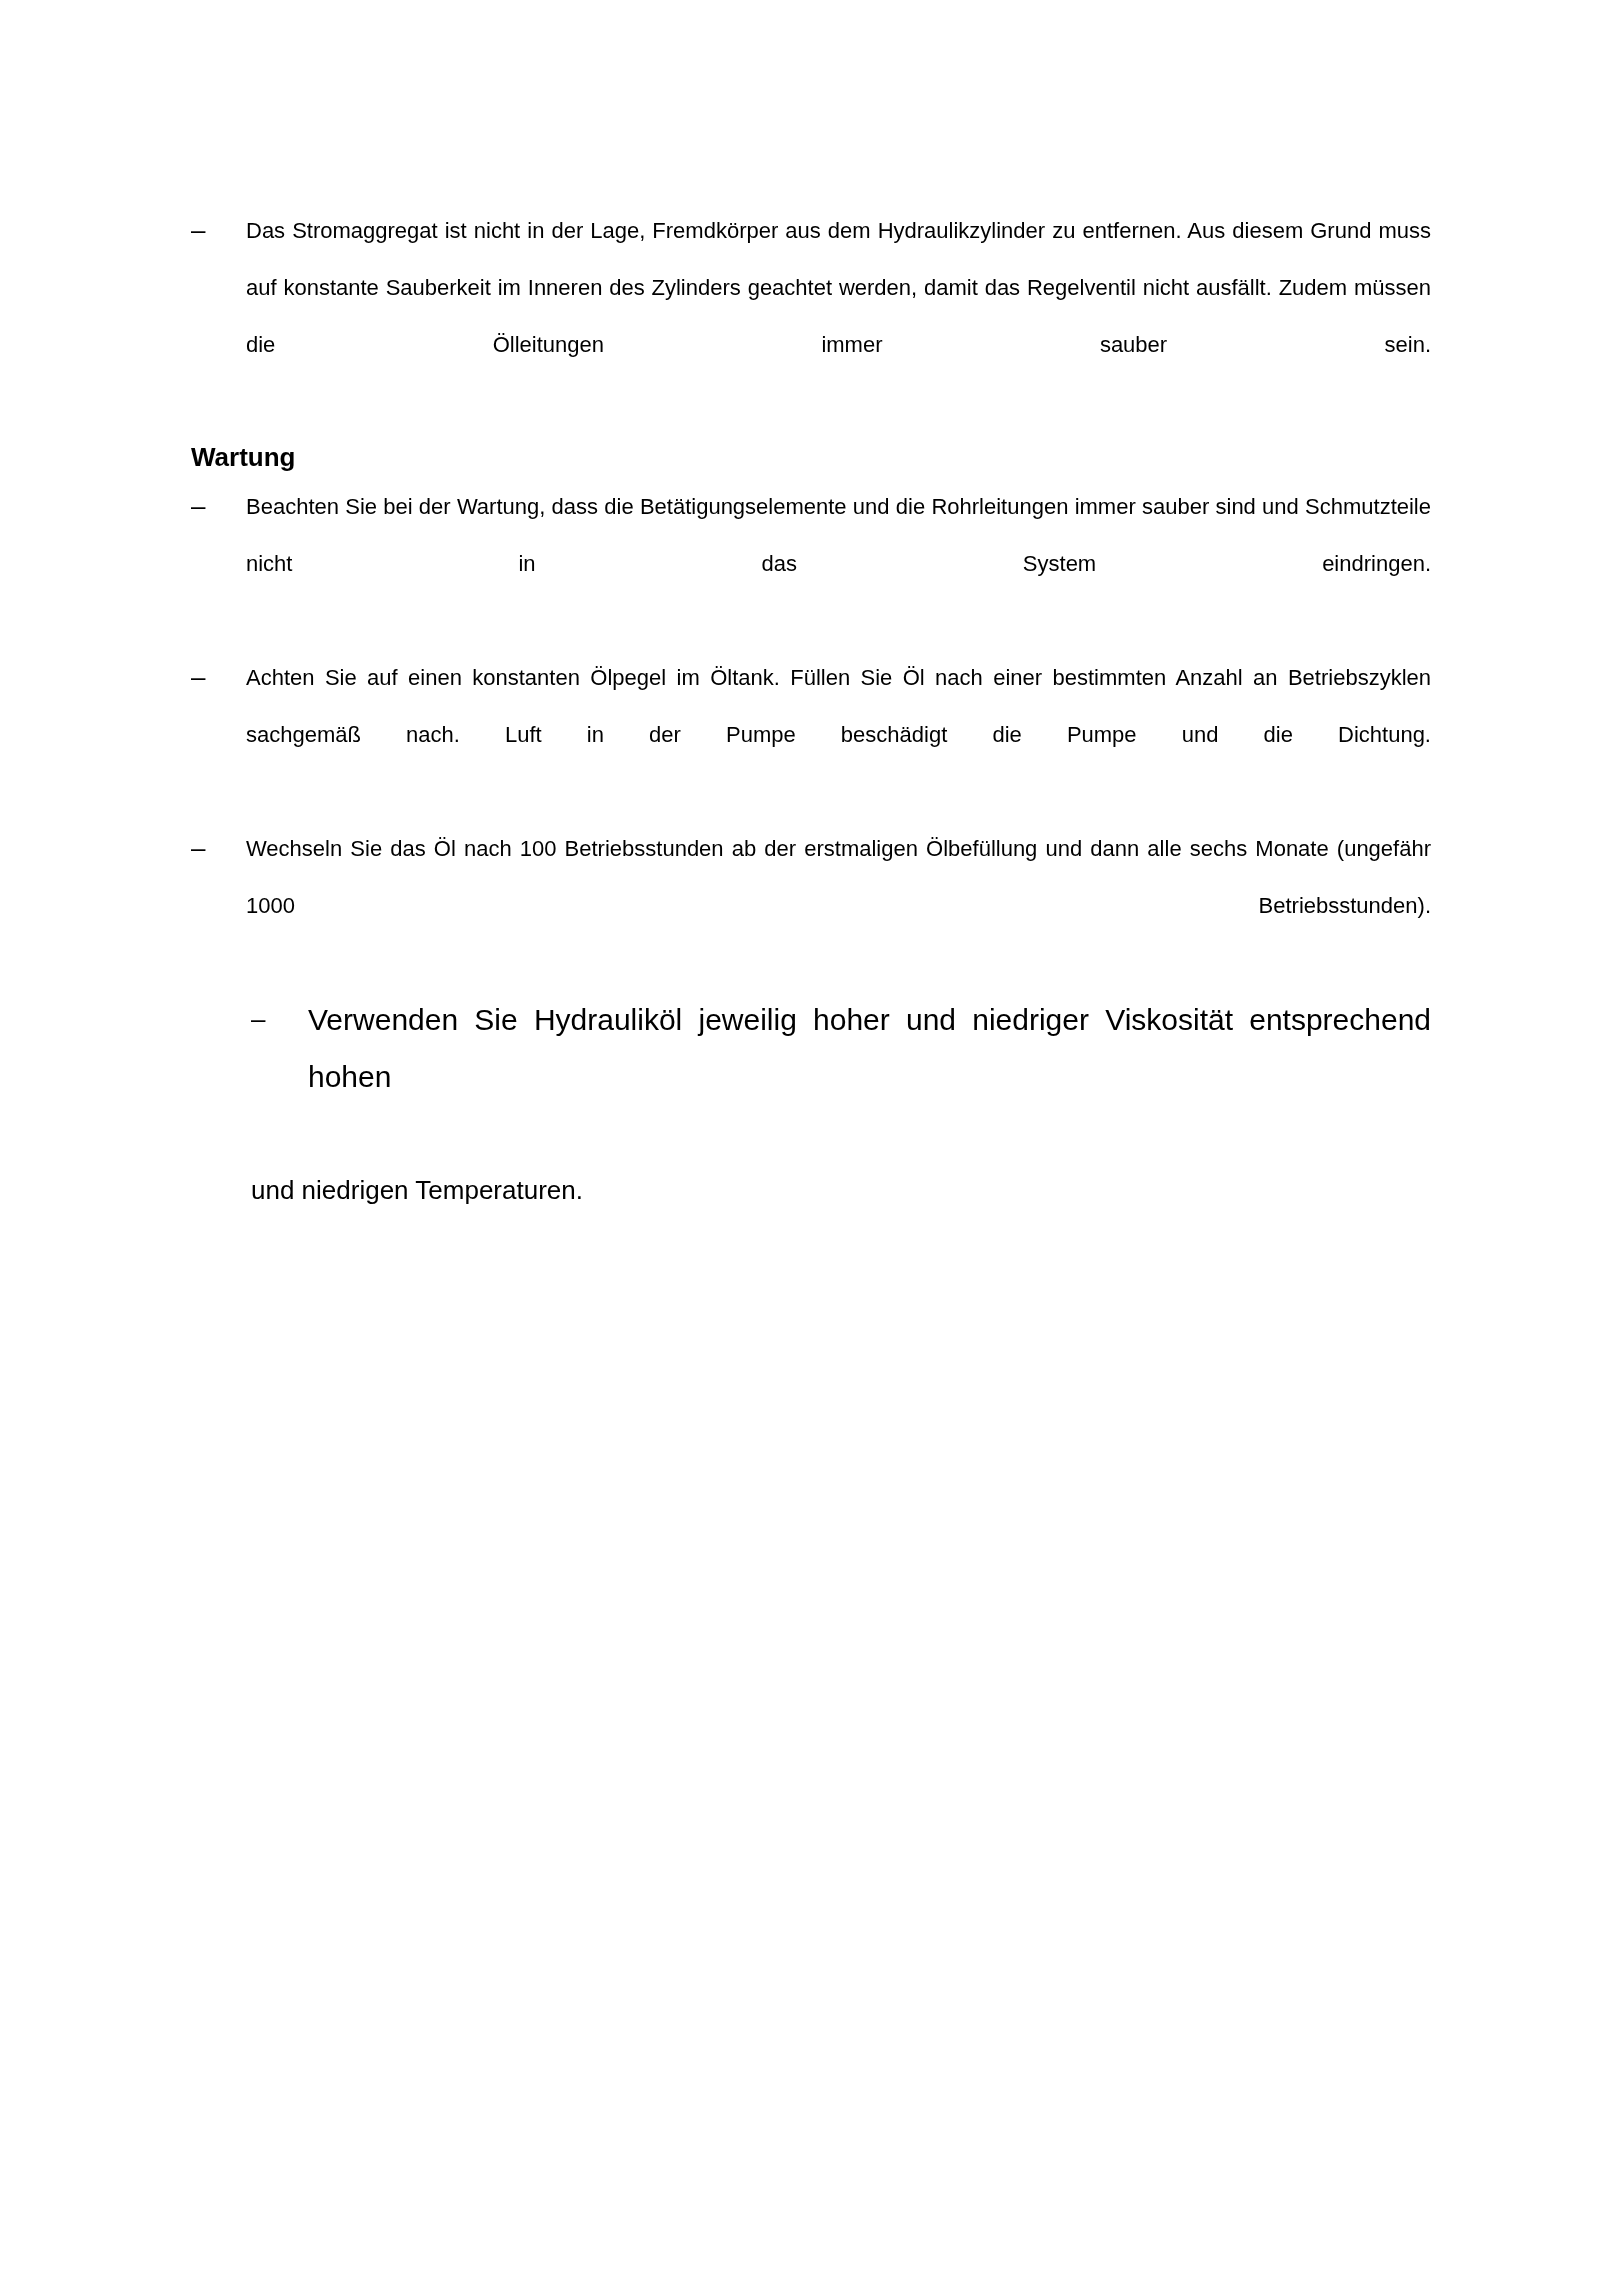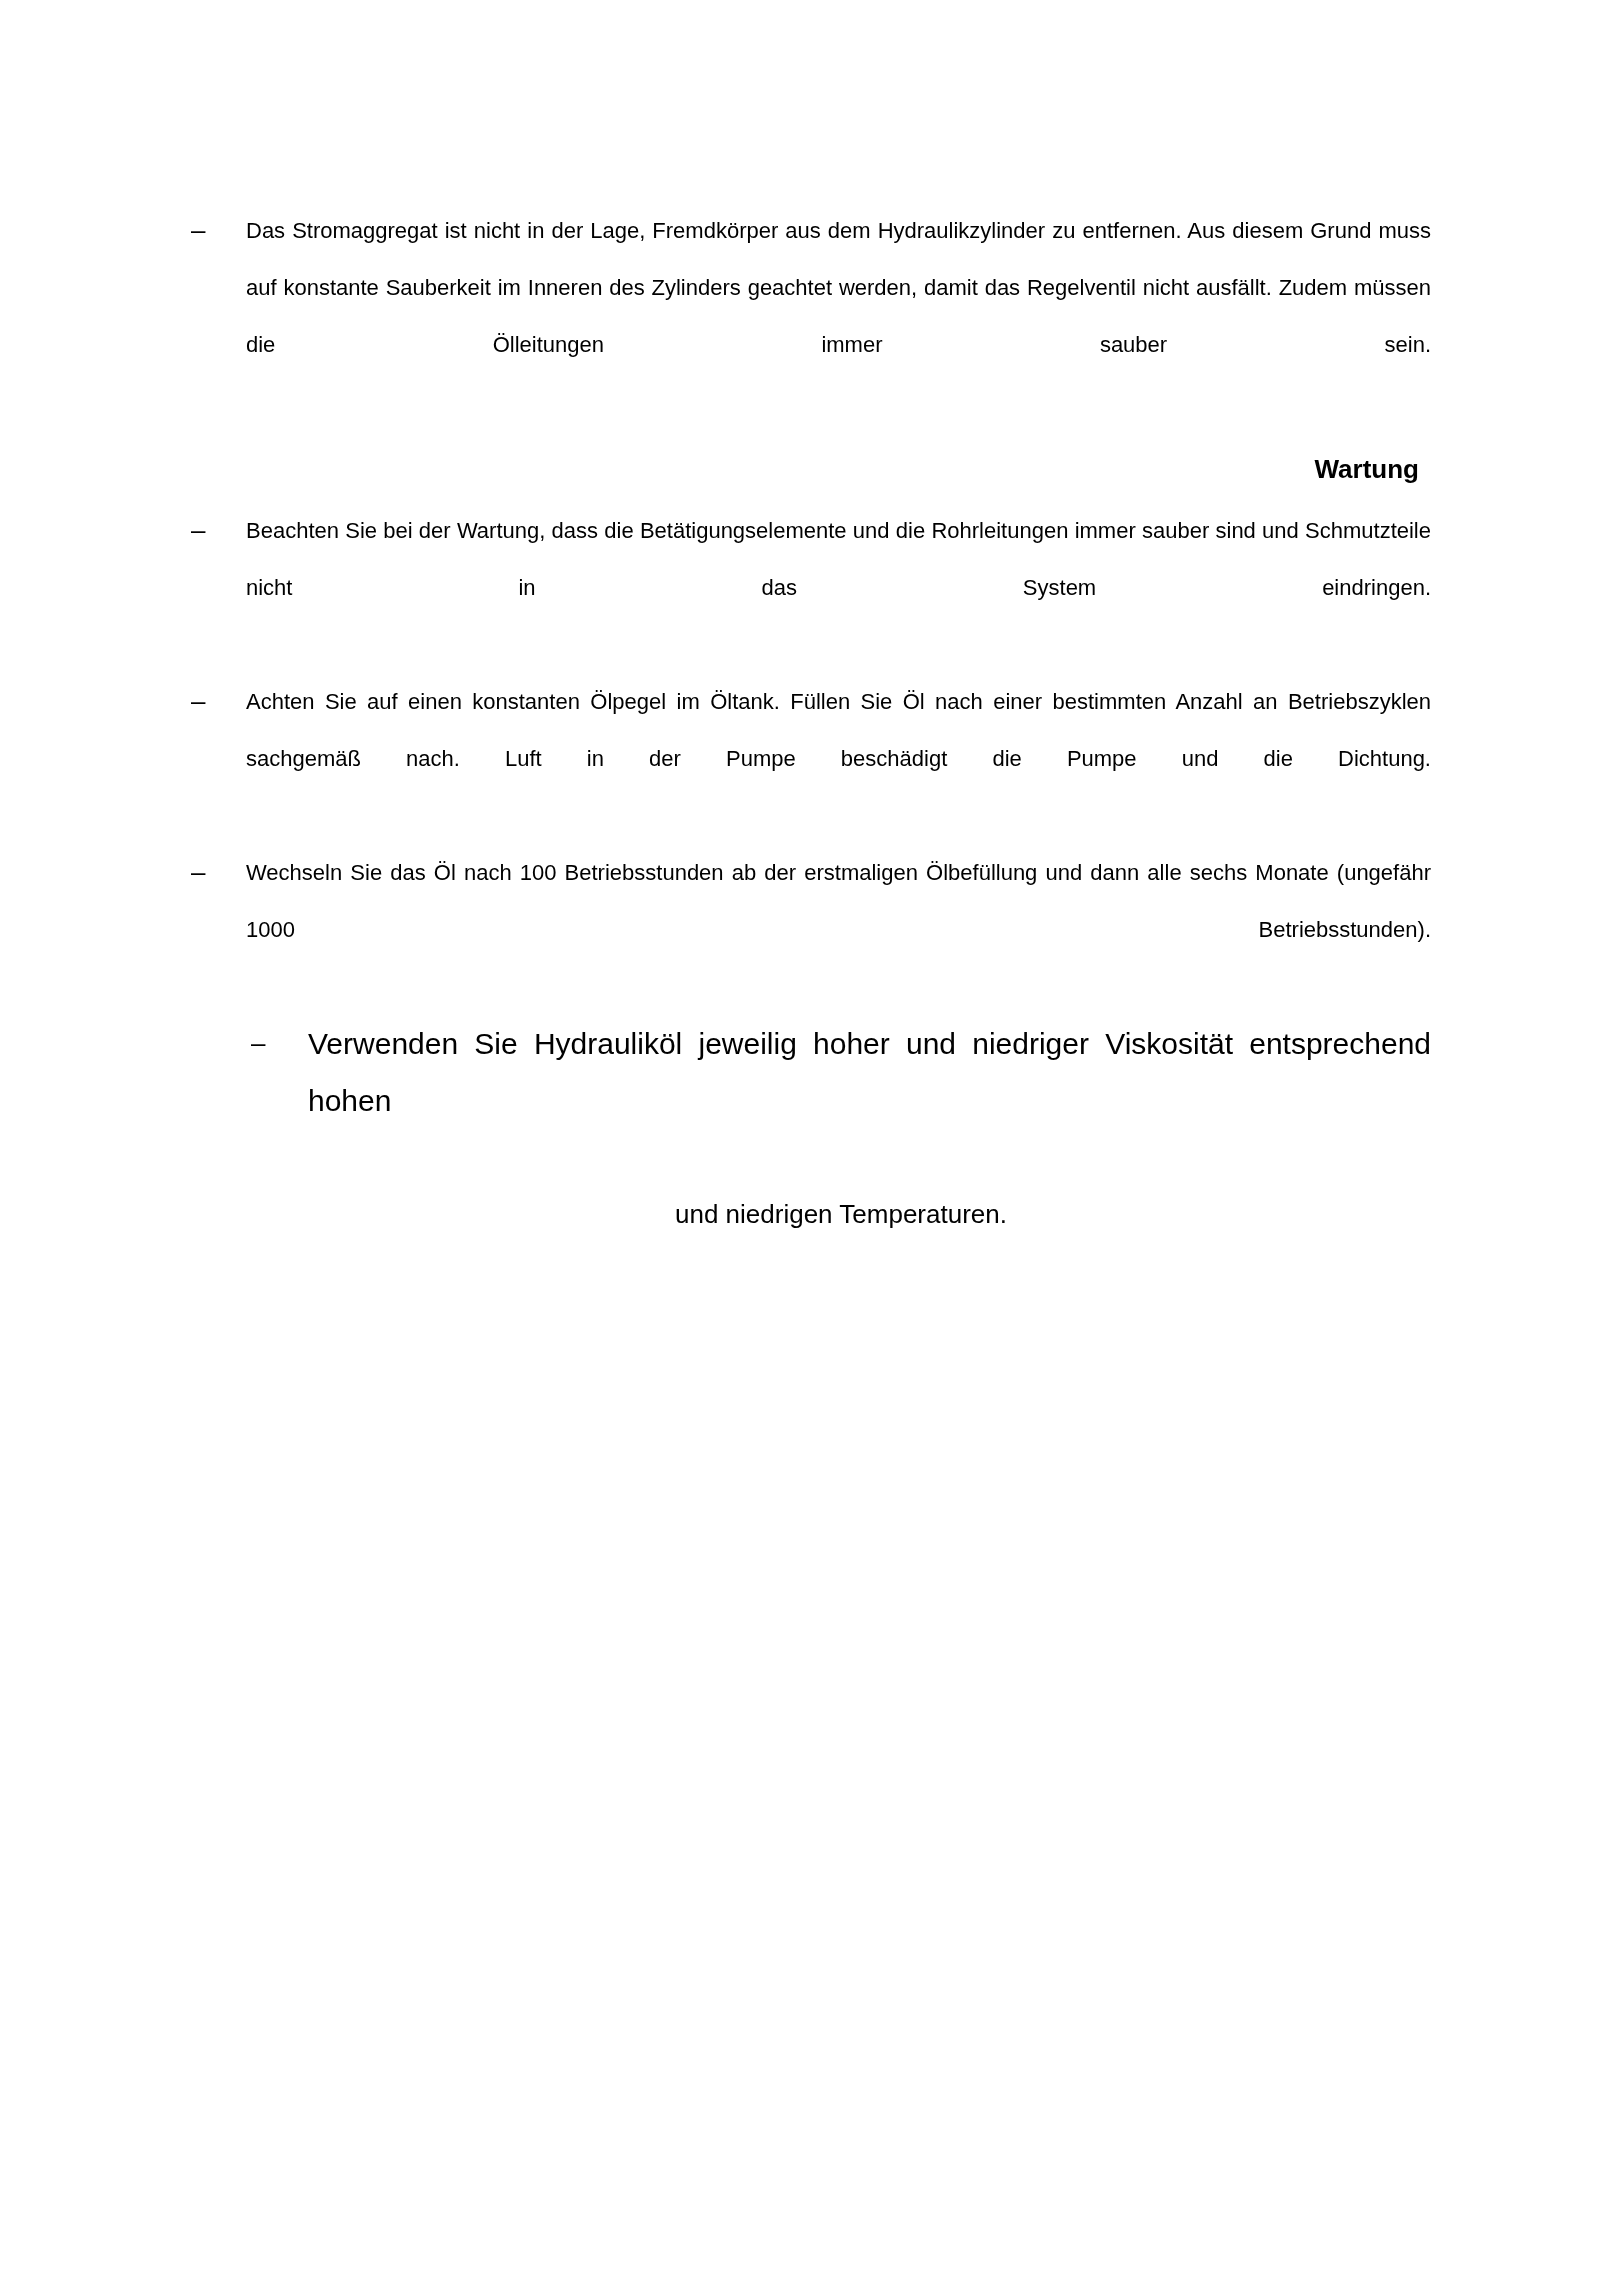--- a/index.html
+++ b/index.html
@@ -53,23 +53,23 @@
     content: "";
     display: inline-block;
     width: 100%;
   }
 
   
   .section-heading {
     font-size: 26px;
     font-weight: bold;
     line-height: 42px;
-    margin: 12px;
+    margin: 0;
     padding: 0;
-    text-align: right;
+    text-align: left;
   }
 
   
   .sub-item {
     position: relative;
     padding-left: 117px;      
     margin: 0;
   }
   .sub-item .dash {
     position: absolute;
@@ -88,21 +88,21 @@
   .sub-item .para::after {
     content: "";
     display: inline-block;
     width: 100%;
   }
   
   .sub-cont {
     padding-left: 60px;
     font-size: 26px;
     line-height: 57px;
-    text-align: center;
+    text-align: left;
   }
 
   .spacer-sm { height: 5.5px; }
 </style>
 </head>
 <body>
 
 <div class="page">
   <div class="content">
 

